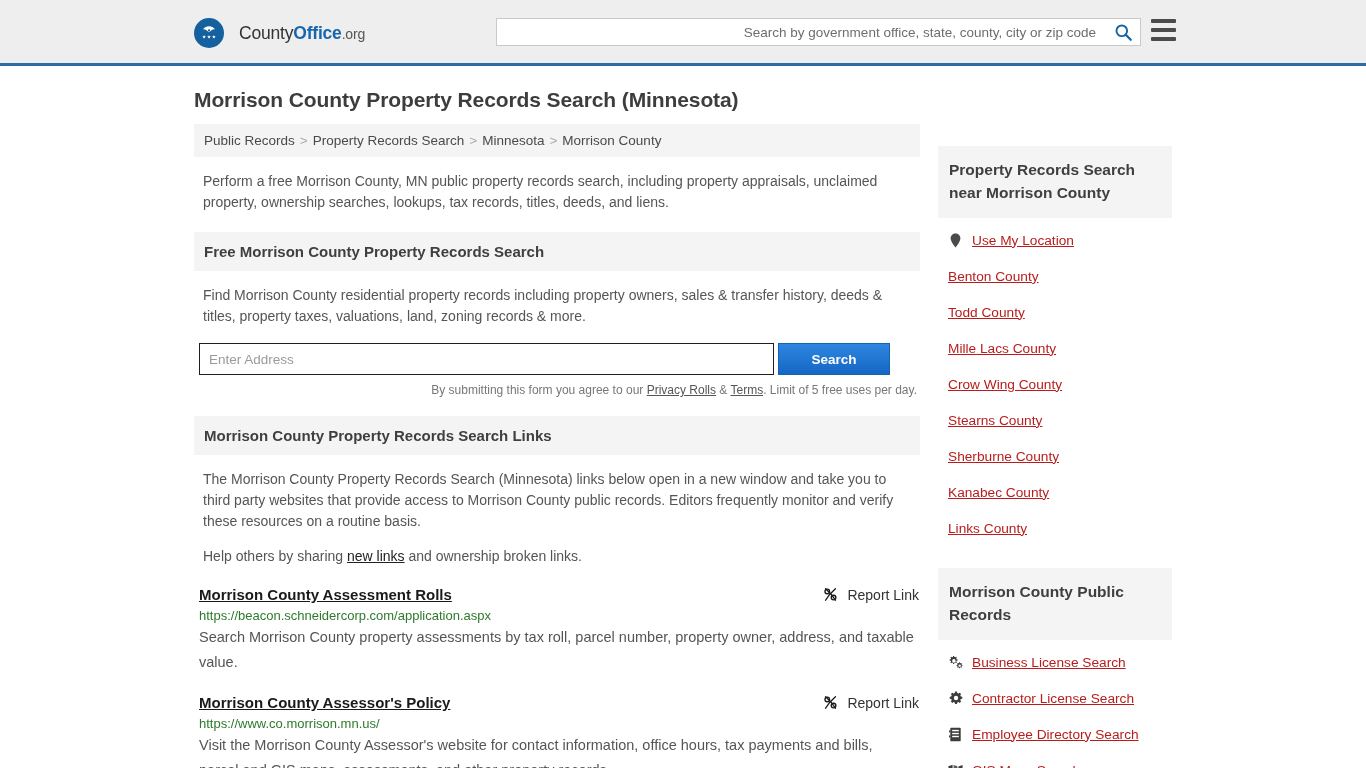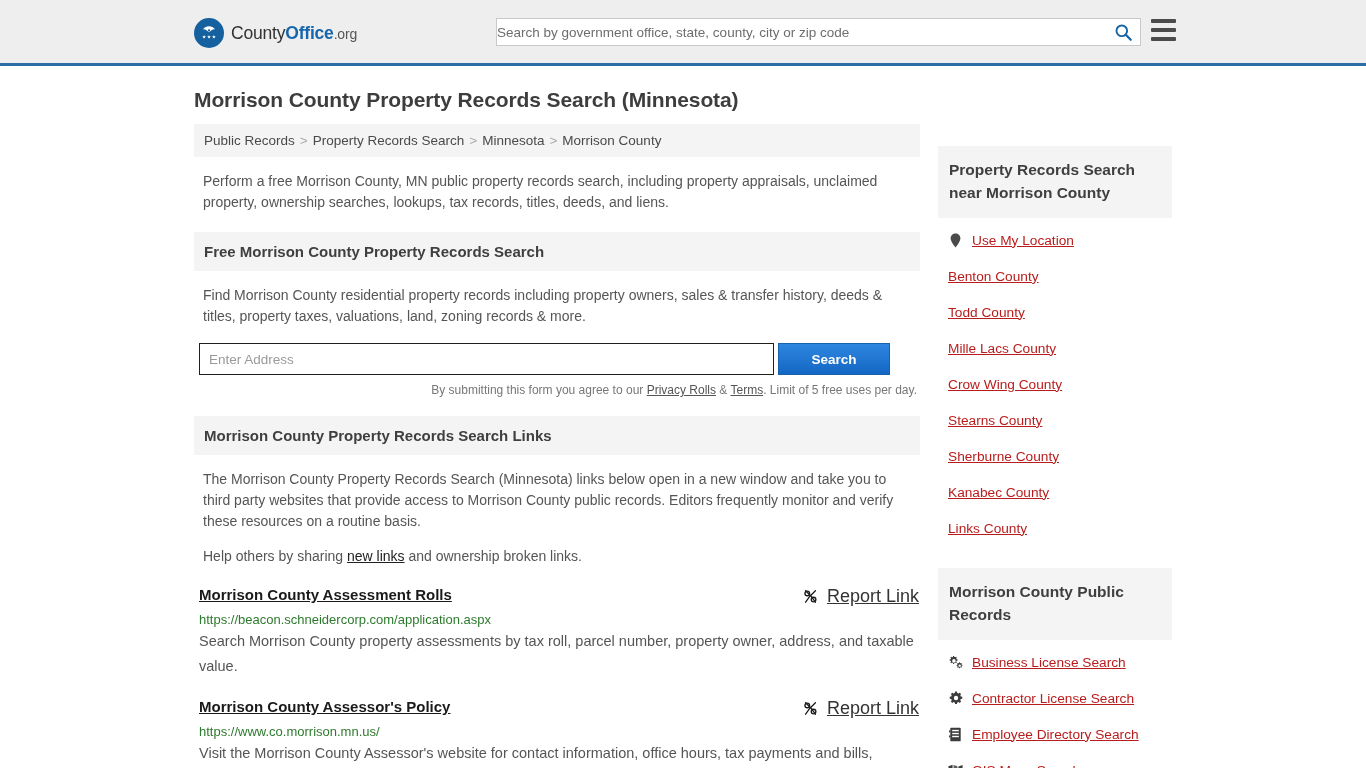--- a/index.html
+++ b/index.html
@@ -19,21 +19,21 @@
     display: flex;
     align-items: center;
     position: relative;
   }
   .logo-wrap {
     display: flex;
     align-items: center;
     position: absolute;
     left: 194px;
     top: 18px;
-    gap: 7px;
+    gap: 15px;
   }
   .logo-mark {
     width: 30px; height: 30px;
     border-radius: 50%;
     background: #15609f;
     display: flex;
     flex-direction: column;
     align-items: center;
     justify-content: center;
     flex: none;
@@ -59,24 +59,25 @@
     border: 1px solid #c9c9c9;
     display: flex;
     align-items: center;
   }
   .search-wrap input {
     flex: 1;
     border: 0;
     outline: none;
     font-size: 13.5px;
     color: #333;
-    padding: 0 0;
+    padding: 0 10px;
     height: 100%;
     font-family: "Liberation Sans", sans-serif;
     background: transparent;
+    text-align: right;
   }
   .search-wrap input::placeholder { color: #6d6d6d; }
   .search-go {
     width: 34px; height: 100%;
     display: flex; align-items: center; justify-content: center;
     background: transparent;
     border: 0;
     cursor: pointer;
   }
   .hamburger {
@@ -202,26 +203,25 @@
     font-size: 15px;
     font-weight: bold;
     color: #1a1a1a;
     text-decoration: underline;
     cursor: pointer;
   }
   .report-link {
     display: flex;
     align-items: center;
     gap: 8px;
-    font-size: 18px;
+    font-size: 14px;
     color: #333;
     cursor: pointer;
     white-space: nowrap;
     padding-right: 1px;
-    text-decoration: underline;
   }
   .result-url {
     font-size: 13px;
     color: #2d7a2d;
     margin-top: 5px;
   }
   .result-desc {
     font-size: 14.5px;
     line-height: 25px;
     color: #555;

